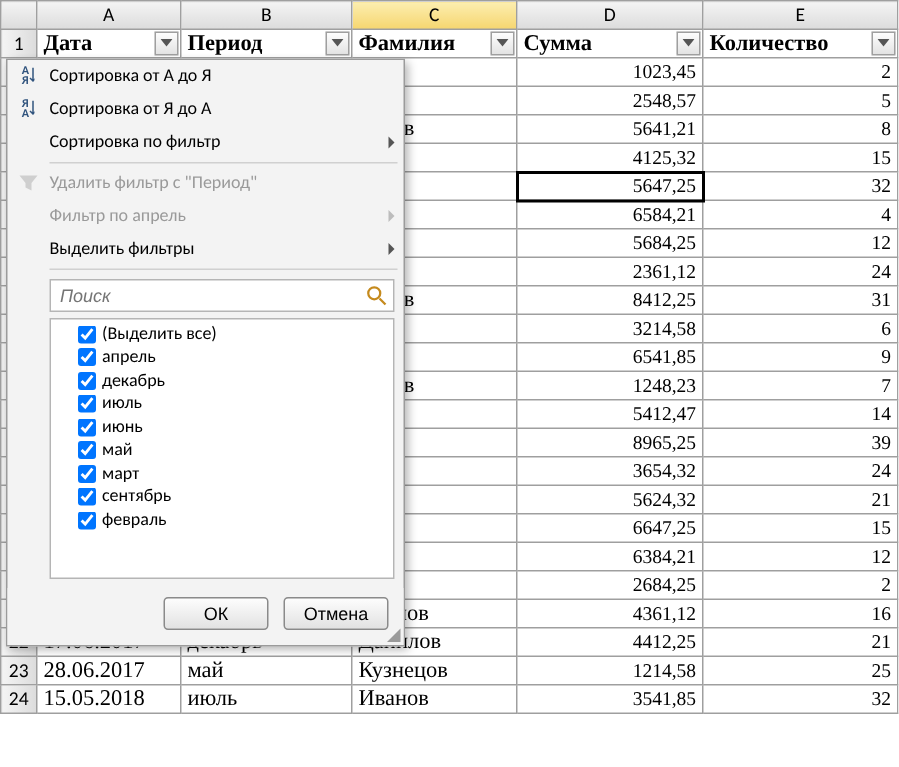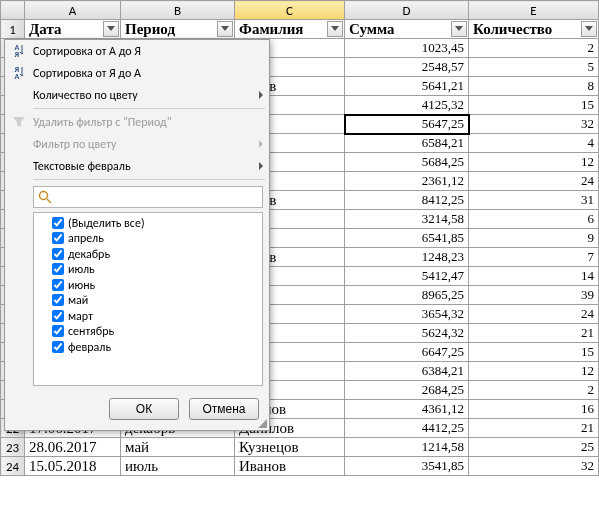--- a/index.html
+++ b/index.html
@@ -496,50 +496,51 @@
       <span class="sort-za"></span>
         <svg class="sort-arr" width="6" height="12">
           <path d="M3 0v9M1 7l2 2 2-2" stroke="#31547e" fill="none"></path>
         </svg>
     </span>
     <span class="menu-label">Сортировка от Я до А</span>
   </div>
 
   <div class="menu-row">
     <span class="menu-icon"></span>
-    <span class="menu-label">Количество по цвету</span>
+    <span class="menu-label">Сортировка по фильтр</span>
     <span class="menu-arrow"></span>
   </div>
 
   <div class="menu-sep"></div>
 
   <div class="menu-row disabled">
     <span class="menu-icon">
       <svg width="14" height="14">
           <path d="M1 2h12l-4 5v5l-4-2V7z" fill="#cfcfcf"></path>
         </svg>
     </span>
     <span class="menu-label">Удалить фильтр с "Период"</span>
   </div>
 
   <div class="menu-row disabled">
     <span class="menu-icon"></span>
-    <span class="menu-label">Фильтр по цвету</span>
+    <span class="menu-label">Фильтр по апрель</span>
     <span class="menu-arrow"></span>
   </div>
 
   <div class="menu-row">
     <span class="menu-icon"></span>
-    <span class="menu-label">Текстовые февраль</span>
+    <span class="menu-label">Выделить фильтры</span>
     <span class="menu-arrow"></span>
   </div>
 
   <div class="menu-sep"></div>
 
   <div class="menu-search">
+    <input placeholder="Поиск" style="">
     <svg width="14" height="14">
         <circle cx="5.5" cy="5.5" r="4" fill="none" stroke="#c58a1d" stroke-width="1.5"></circle>
         <path d="M9 9l4 4" stroke="#c58a1d" stroke-width="1.5"></path>
       </svg>
   </div>
 
   <div class="check-tree" id="check-tree">
       <div class="item">
         <input type="checkbox" checked="" style="">
         <span>(Выделить все)</span>

